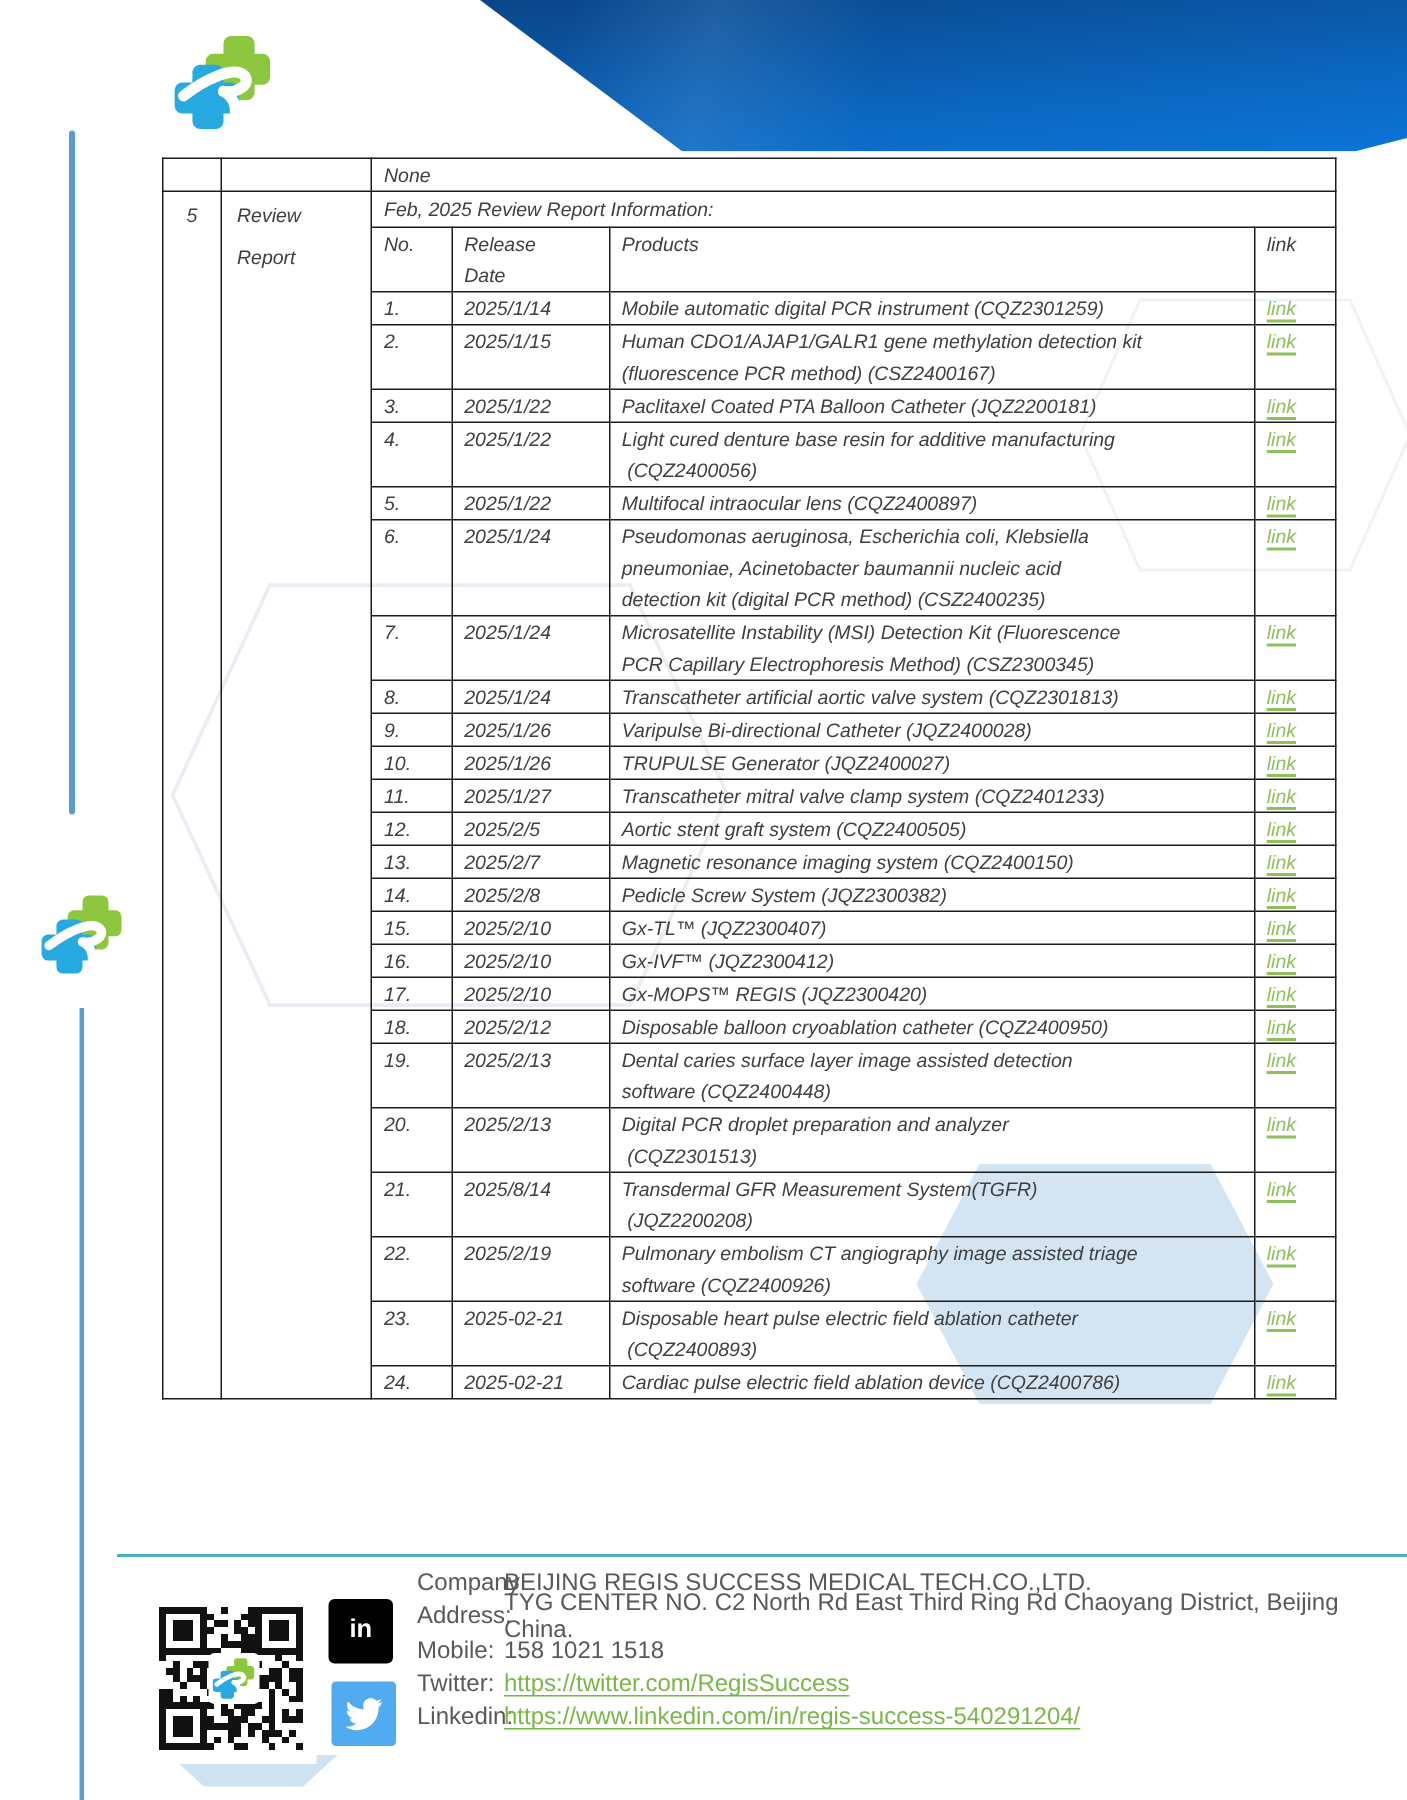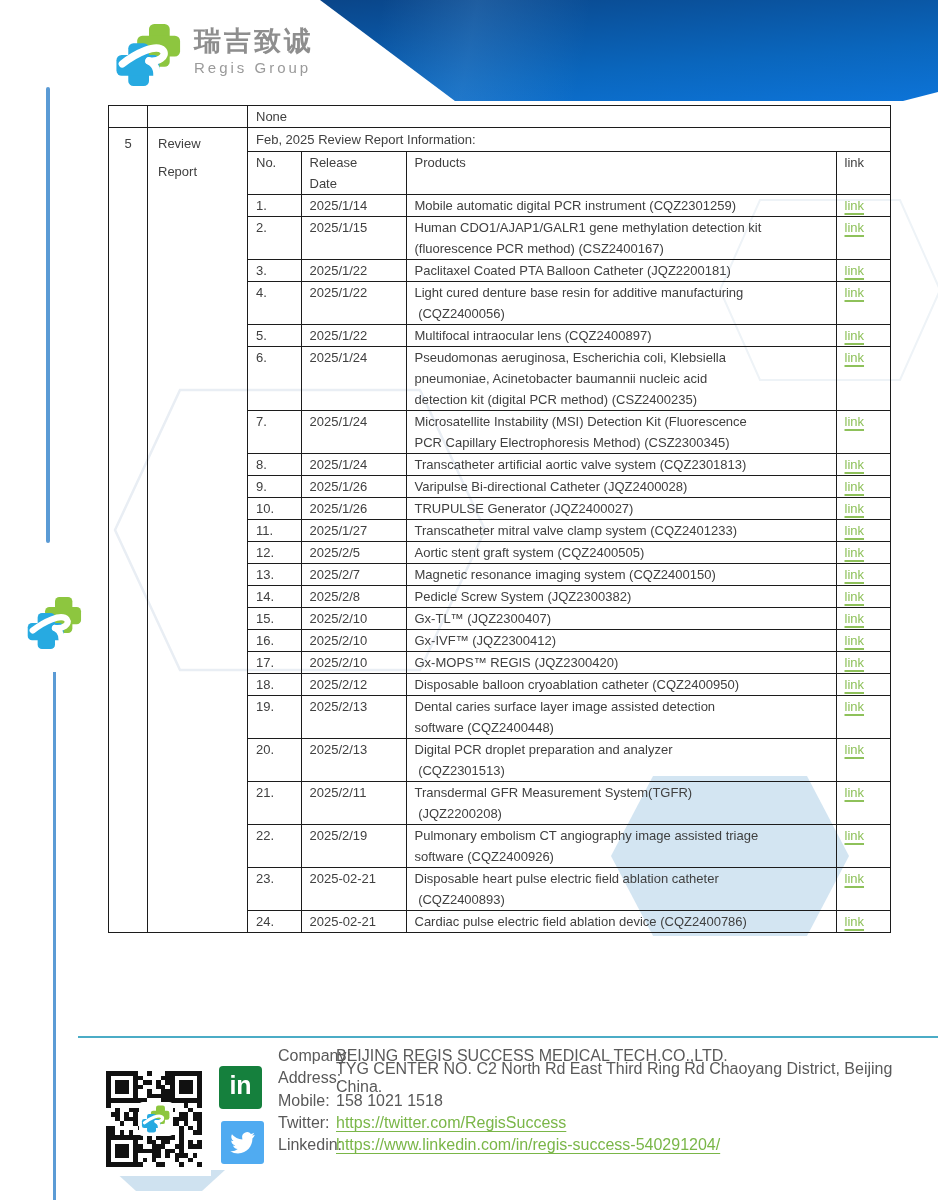--- a/index.html
+++ b/index.html
@@ -26,41 +26,41 @@
   .brand-text{margin-left:8px;margin-top:8px;}
   .brand-cn{font-size:27px;font-weight:700;color:#8e8e8e;letter-spacing:3px;line-height:30px;}
   .brand-en{font-size:15px;color:#9a9a9a;letter-spacing:3px;line-height:20px;margin-top:2px;}
   
   .vline1{position:absolute;left:46px;top:87px;width:4px;height:456px;background:#5b9bd5;border-radius:2px;z-index:2;}
   .vline2{position:absolute;left:53px;top:672px;width:3px;height:528px;background:#5b9bd5;z-index:2;}
   .side-logo{position:absolute;left:24px;top:592px;width:62px;height:62px;z-index:2;}
   
   .watermarks{position:absolute;left:0;top:0;width:938px;height:1200px;z-index:0;}
   
-  .table-wrap{position:absolute;left:108px;top:105px;width:782px;z-index:1;}
+  .table-wrap{position:absolute;left:108px;top:105px;width:782px;z-index:1;font-style:italic;}
   table{border-collapse:collapse;table-layout:fixed;font-size:13px;color:#404040;}
   .outer{width:782px;}
   .outer > tbody > tr > td{border:1.5px solid #1c1c1c;vertical-align:top;padding:0;}
   .cell-none{line-height:21px;padding:0 8px !important;}
   .cell-no5{text-align:center;line-height:27px;padding-top:2px !important;}
   .cell-review{line-height:28px;padding:2px 4px 0 10px !important;white-space:pre-wrap;}
   .section-title{line-height:21px;height:22px;padding:1px 0 0 8px;}
   .inner{width:100%;}
   .inner td,.inner th{border:1.5px solid #1c1c1c;vertical-align:top;line-height:21px;font-weight:normal;text-align:left;padding:0 8px;}
   .inner tr > *:first-child{border-left:none;}
   .inner tr > *:last-child{border-right:none;}
   .inner tr:last-child > *{border-bottom:none;}
   .wrap{white-space:pre-wrap;}
   .link-a{color:#8ec15a;text-decoration:underline;text-decoration-thickness:1.5px;text-underline-offset:3px;cursor:pointer;}
   
   .footer-sep{position:absolute;left:78px;top:1036px;width:860px;height:2px;background:#4bacc6;z-index:2;}
   .qr{position:absolute;left:97px;top:1062px;width:114px;height:114px;z-index:2;}
   .qr-logo{position:absolute;left:139px;top:1102px;width:32px;height:32px;background:#fff;border-radius:4px;padding:1px;z-index:3;}
-  .icon-li{position:absolute;left:219px;top:1066px;width:43px;height:43px;border-radius:4px;background:#15803d;
-    color:#fff;font-weight:700;font-size:25px;display:flex;align-items:center;justify-content:center;z-index:2;cursor:pointer;}
+  .icon-li{position:absolute;left:219px;top:1066px;width:43px;height:43px;border-radius:4px;background:#000000;
+    color:#fff;font-weight:700;font-size:17px;display:flex;align-items:center;justify-content:center;z-index:2;cursor:pointer;}
   .icon-tw{position:absolute;left:221px;top:1121px;width:43px;height:43px;border-radius:3px;background:#50abf1;
     display:flex;align-items:center;justify-content:center;z-index:2;cursor:pointer;}
   .footer-text{position:absolute;left:278px;top:1045px;width:660px;font-size:16px;color:#595959;z-index:2;}
   .f-row{position:relative;height:22.3px;display:flex;align-items:center;}
   .f-label{width:58px;flex:none;}
   .f-green{color:#7ab648;text-decoration:underline;text-underline-offset:3px;cursor:pointer;}
   .website-group{position:absolute;left:318px;top:0;height:22.3px;display:flex;align-items:center;}
   .website-group .f-label{width:62px;}
 </style>
 </head>
@@ -90,24 +90,20 @@
   <polygon points="113,1170 225,1170 202,1191 136,1191" fill="#cfe2f0"></polygon>
 </svg>
 
 <div class="banner"></div>
 <div class="banner-streak"></div>
 
 <div class="header-logo">
   <svg class="logo-mark">
       <use href="#regis-logo"></use>
     </svg>
-  <div class="brand-text">
-    <div class="brand-cn">瑞吉致诚</div>
-    <div class="brand-en">Regis Group</div>
-  </div>
 </div>
 
 <div class="vline1"></div>
 <svg class="side-logo">
     <use href="#regis-logo"></use>
   </svg>
 <div class="vline2"></div>
 
 <div class="table-wrap">
   <table class="outer">
@@ -265,21 +261,21 @@
                 </tr>
                 <tr>
                   <td>20.</td>
                   <td>2025/2/13</td>
                   <td class="wrap">Digital PCR droplet preparation and analyzer
  (CQZ2301513)</td>
                   <td><span class="link-a">link</span></td>
                 </tr>
                 <tr>
                   <td>21.</td>
-                  <td>2025/2/11</td>
+                  <td>2025/8/14</td>
                   <td class="wrap">Transdermal GFR Measurement System(TGFR)
  (JQZ2200208)</td>
                   <td><span class="link-a">link</span></td>
                 </tr>
                 <tr>
                   <td>22.</td>
                   <td>2025/2/19</td>
                   <td class="wrap">Pulmonary embolism CT angiography image assisted triage
 software (CQZ2400926)</td>
                   <td><span class="link-a">link</span></td>

